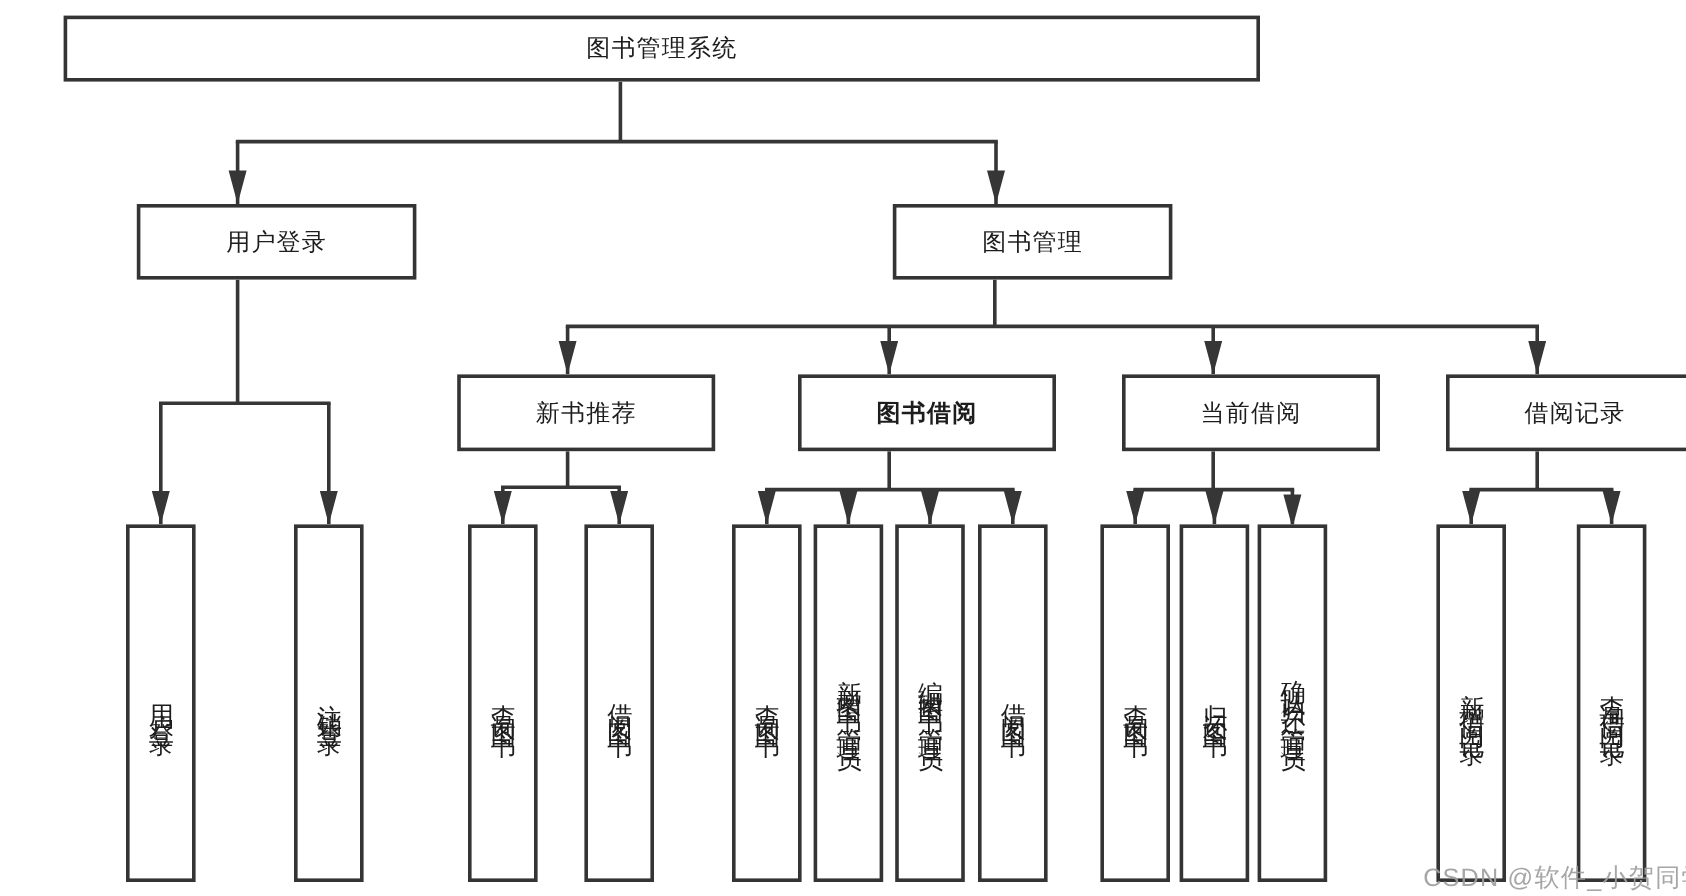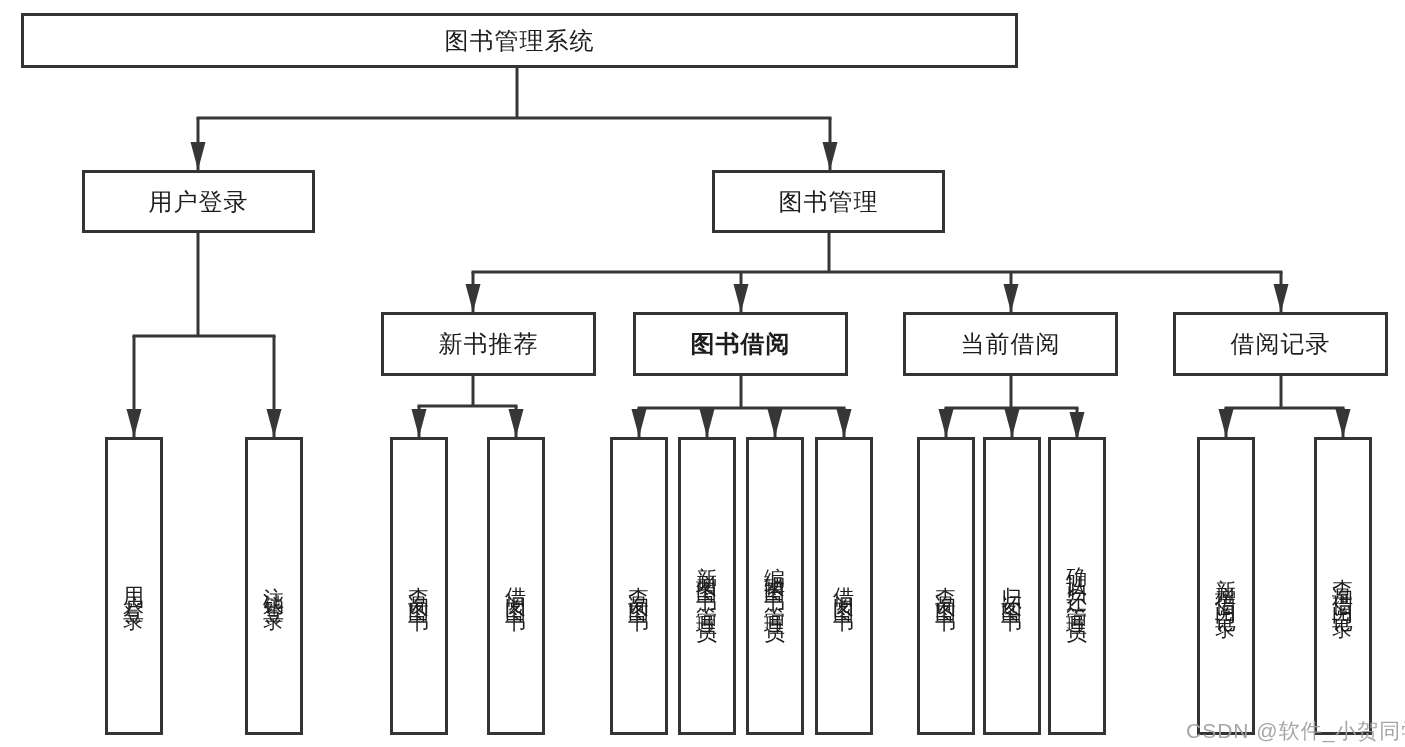--- a/index.html
+++ b/index.html
@@ -22,42 +22,43 @@
     position: absolute;
     box-sizing: border-box;
     background: #ffffff;
     border: 3px solid #343434;
     display: flex;
     align-items: center;
     justify-content: center;
     z-index: 2;
   }
   .hbox {
-    font-size: 24px;
+    font-size: 20px;
     letter-spacing: 1px;
     white-space: nowrap;
+    margin-left: 32px;
   }
   .vbox {
     width: 58px;
     height: 298px;
     top: 437px;
   }
   .vbox .vtext {
     writing-mode: vertical-rl;
     text-orientation: mixed;
     font-size: 21px;
     letter-spacing: 8px;
     line-height: 1;
     white-space: nowrap;
   }
   
   #node-root            { left: 21px;   top: 13px;  width: 997px; height: 55px; }
   #node-user-login      { left: 82px;   top: 170px; width: 233px; height: 63px; }
   #node-book-mgmt       { left: 712px;  top: 170px; width: 233px; height: 63px; }
-  #node-new-book-rec    { left: 381px;  top: 312px; width: 215px; height: 64px; }
+  #node-new-book-rec    { left: 349px;  top: 312px; width: 215px; height: 64px; }
   #node-book-borrow     { left: 633px;  top: 312px; width: 215px; height: 64px; font-weight: bold; }
   #node-current-borrow  { left: 903px;  top: 312px; width: 215px; height: 64px; text-align: right; }
   #node-borrow-record   { left: 1173px; top: 312px; width: 215px; height: 64px; }
   #leaf-ul-0 { left: 105px;  }
   #leaf-ul-1 { left: 245px;  }
   #leaf-nb-0 { left: 390px;  }
   #leaf-nb-1 { left: 487px;  }
   #leaf-bb-0 { left: 610px;  }
   #leaf-bb-1 { left: 678px;  }
   #leaf-bb-2 { left: 746px;  }

